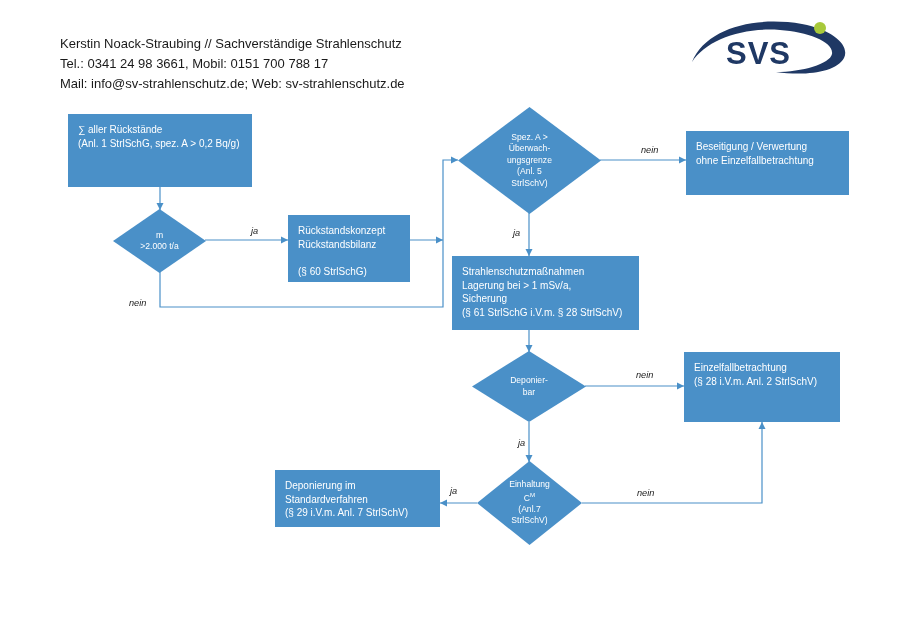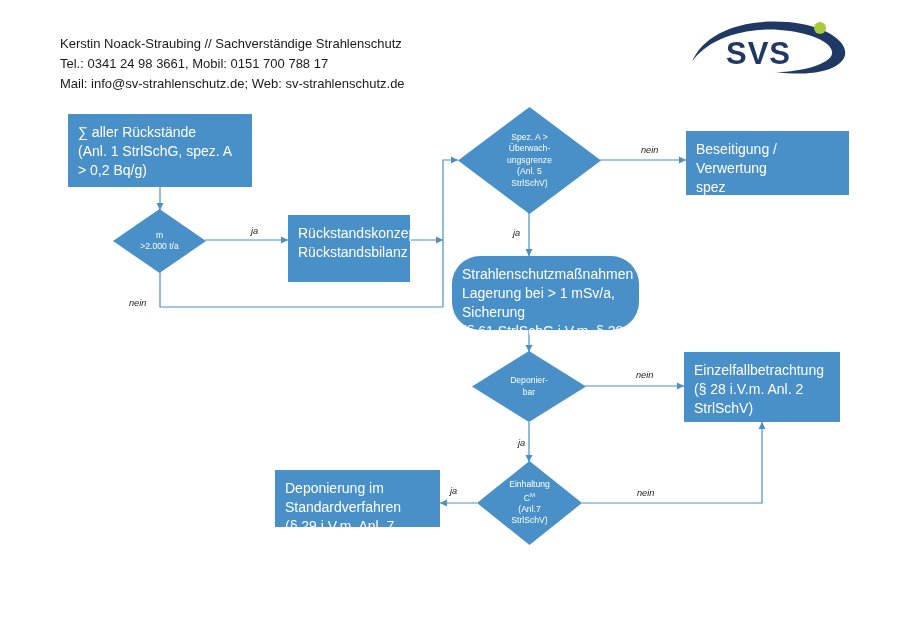--- a/index.html
+++ b/index.html
@@ -36,21 +36,21 @@
     right: 46px;
     top: 18px;
     width: 170px;
     height: 62px;
   }
   
   .node {
     position: absolute;
     box-sizing: border-box;
     color: #ffffff;
-    font-size: 14px;
+    font-size: 10px;
     line-height: 1.35;
   }
   .rect {
     background: #4a90c8;
     display: flex;
     align-items: flex-start;
     padding: 9px 10px 0 10px;
   }
   .rect .txt { white-space: pre-line; text-align: left; }
 
@@ -158,24 +158,24 @@
   <div class="dia"></div>
   <div class="txt">Spez. A &gt;
 Überwach-
 ungsgrenze
 (Anl. 5
 StrlSchV)</div>
 </div>
 
 <div class="node rect" style="left:686px; top:131px; width:163px; height:64px;">
   <span class="txt">Beseitigung / Verwertung
-spez Entlassungsverfahren</span>
-</div>
-
-<div class="node rect" style="left:452px; top:256px; width:187px; height:74px;border-radius:28px;">
+ohne Einzelfallbetrachtung</span>
+</div>
+
+<div class="node rect" style="left:452px; top:256px; width:187px; height:74px;">
   <span class="txt">Strahlenschutzmaßnahmen
 Lagerung bei &gt; 1 mSv/a,
 Sicherung
 (§ 61 StrlSchG i.V.m. § 28 StrlSchV)</span>
 </div>
 
 <div class="diamond-wrap" style="left:472px; top:351px; width:114px; height:71px;">
   <div class="dia"></div>
   <div class="txt">Deponier-
 bar</div>

